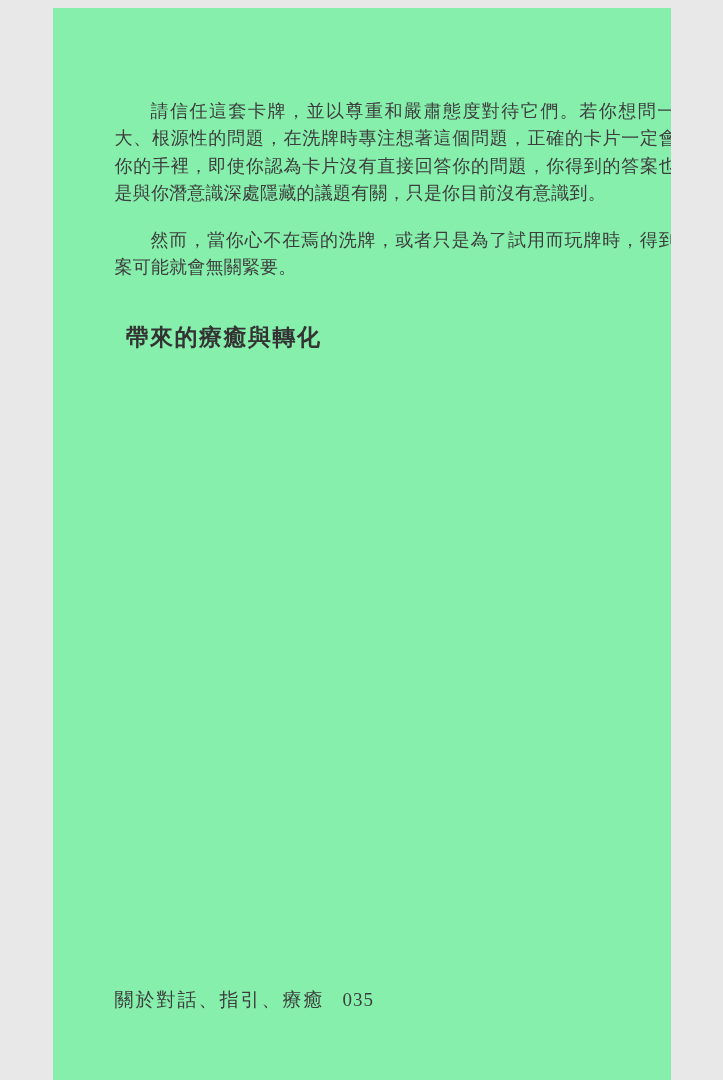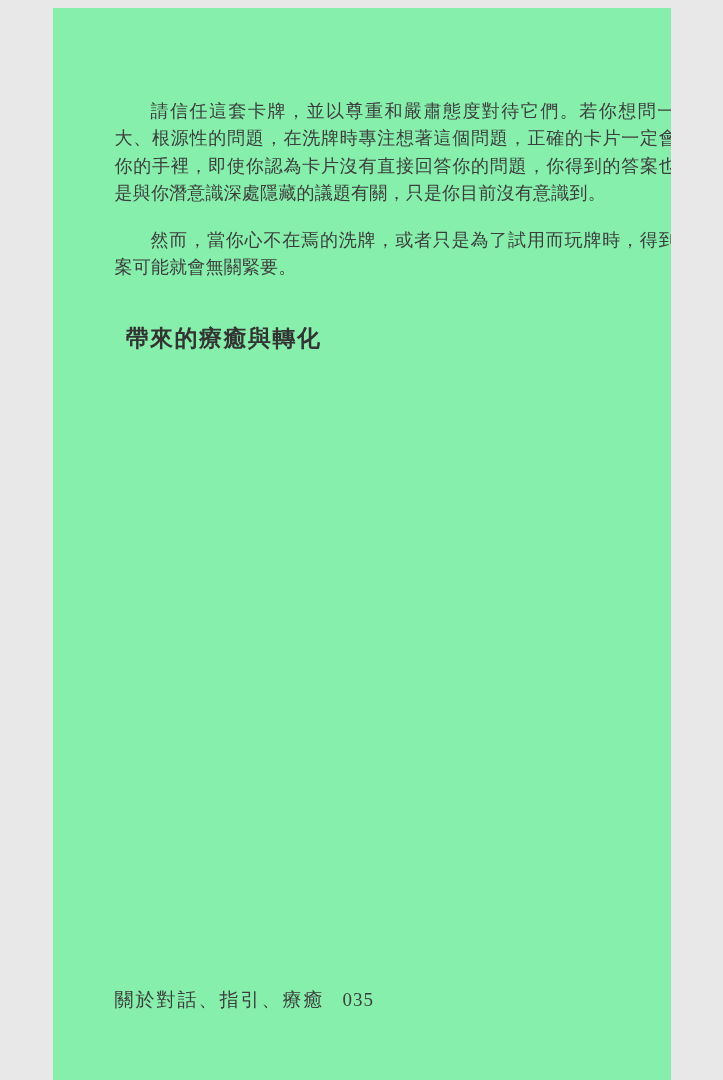--- a/index.html
+++ b/index.html
@@ -26,21 +26,21 @@
   .content p {
     margin: 0 0 19px 0;
     font-size: 18px;
     line-height: 27.4px;
     text-align: justify;
     text-justify: inter-ideograph;
     text-indent: 2em;
     letter-spacing: 0.2px;
   }
   .section-heading {
-    font-family: Liberation Sans, sans-serif;
+    font-family: Liberation Serif, serif;
     font-size: 23px;
     font-weight: bold;
     color: #333333;
     margin: 42px 0 20px 0;
     padding-left: 11px;
     letter-spacing: 1.5px;
     line-height: 30px;
   }
   .footnote-marker {
     font-size: 11px;

